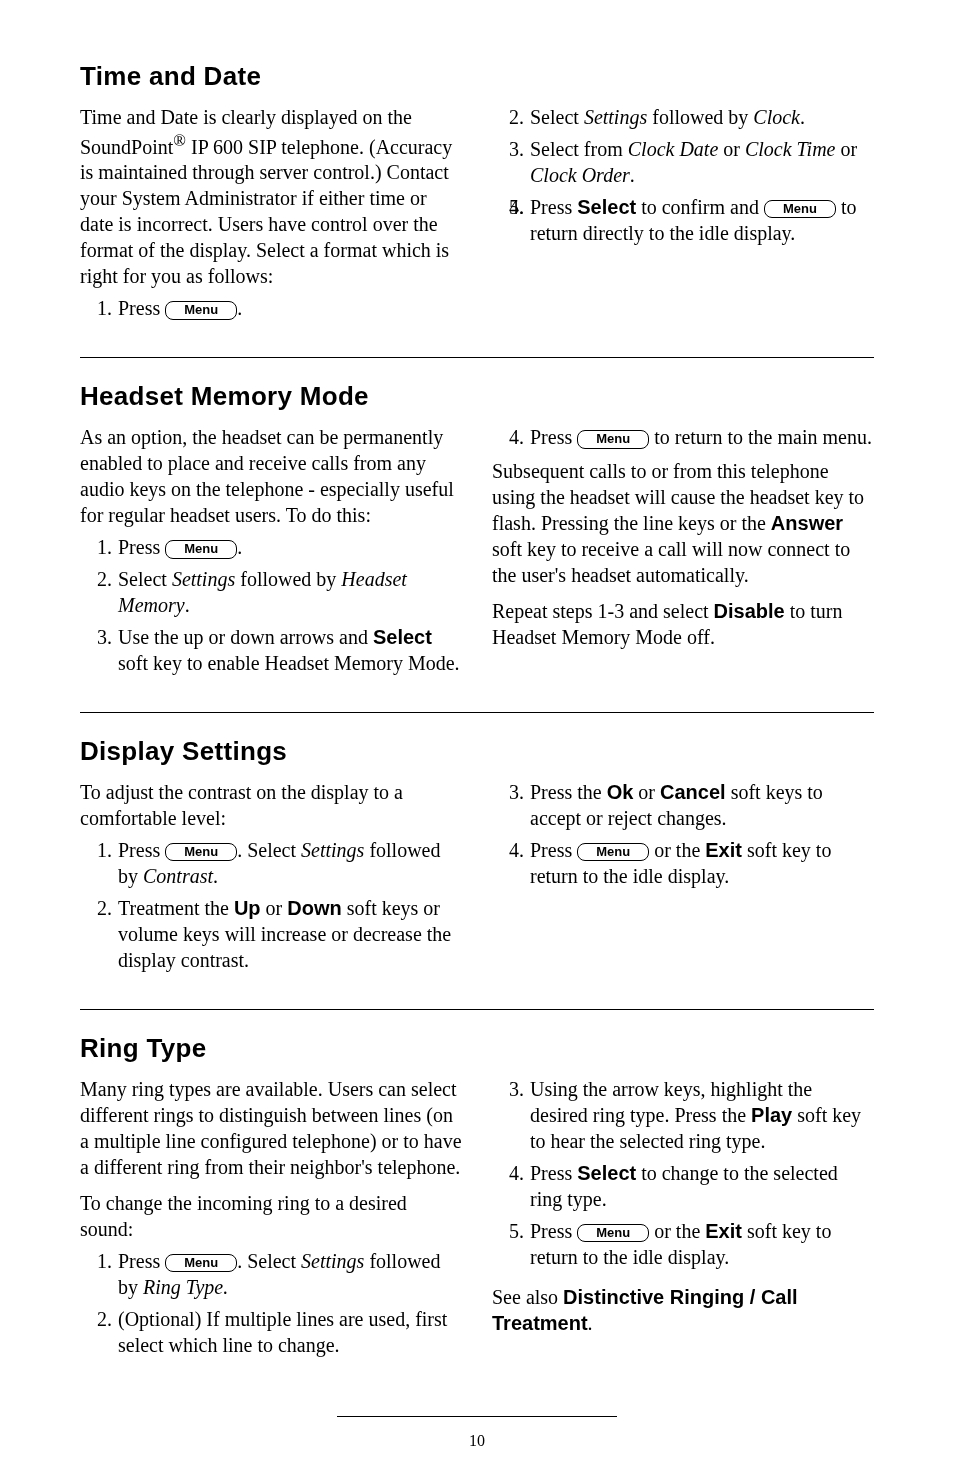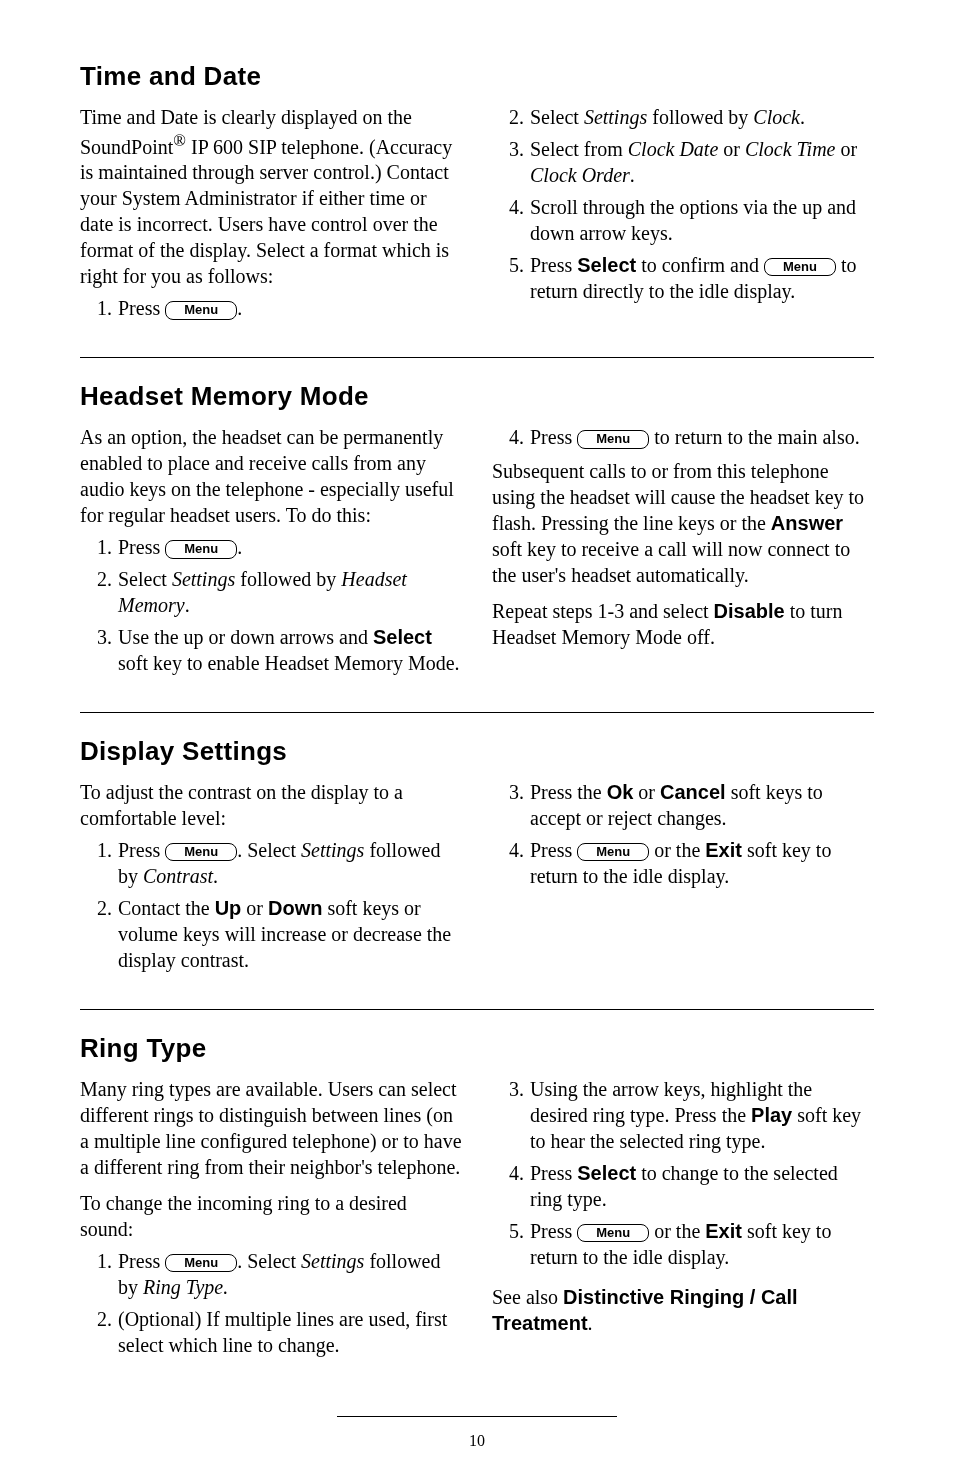--- a/index.html
+++ b/index.html
@@ -107,21 +107,20 @@
         <li>
           <span class="num">2.</span>
           <span>Select </span><span class="em">Settings</span><span> followed by </span><span class="em">Clock</span><span>.</span>
         </li>
         <li>
           <span class="num">3.</span>
           <span>Select from </span><span class="em">Clock Date</span><span> or </span><span class="em">Clock Time</span><span> or </span><span class="em">Clock Order</span><span>.</span>
         </li>
         <li>
           <span class="num">4.</span>
-          <span>Scroll through the options via the up and down arrow keys.</span>
         </li>
         <li>
           <span class="num">5.</span>
           <span>Press </span><span class="skey">Select</span><span> to confirm and </span><span class="menu-btn">Menu</span><span> to return directly to the idle display.</span>
         </li>
       </ol>
     </div>
   </div>
 </div>
 
@@ -143,21 +142,21 @@
           <span class="num">3.</span>
           <span>Use the up or down arrows and </span><span class="skey">Select</span><span> soft key to enable Headset Memory Mode.</span>
         </li>
       </ol>
     </div>
 
     <div class="col">
       <ol class="steps" style="margin-bottom:8px;">
         <li>
           <span class="num">4.</span>
-          <span>Press </span><span class="menu-btn">Menu</span><span> to return to the main also.</span>
+          <span>Press </span><span class="menu-btn">Menu</span><span> to return to the main menu.</span>
         </li>
       </ol>
       <p class="para">
         <span>Subsequent calls to or from this telephone using the headset will cause the headset key to flash.  Pressing the line keys or the </span><span class="skey">Answer</span><span> soft key to receive a call will now connect to the user's headset automatically.</span>
       </p>
       <p class="para" style="margin-top:10px;">
         <span>Repeat steps 1-3 and select </span><span class="skey">Disable</span><span> to turn Headset Memory Mode off.</span>
       </p>
     </div>
   </div>
@@ -168,21 +167,21 @@
   <div class="cols">
     <div class="col">
       <p class="para">To adjust the contrast on the display to a comfortable level:</p>
       <ol class="steps">
         <li>
           <span class="num">1.</span>
           <span>Press </span><span class="menu-btn">Menu</span><span>.  Select </span><span class="em">Settings</span><span> followed by </span><span class="em">Contrast</span><span>.</span>
         </li>
         <li>
           <span class="num">2.</span>
-          <span>Contact the </span><span class="skey">Up</span><span> or </span><span class="skey">Down</span><span> soft keys or volume keys will increase or decrease the display contrast.</span>
+          <span>Treatment the </span><span class="skey">Up</span><span> or </span><span class="skey">Down</span><span> soft keys or volume keys will increase or decrease the display contrast.</span>
         </li>
       </ol>
     </div>
 
     <div class="col">
       <ol class="steps">
         <li>
           <span class="num">3.</span>
           <span>Press the </span><span class="skey">Ok</span><span> or </span><span class="skey">Cancel</span><span> soft keys to accept or reject changes.</span>
         </li>

